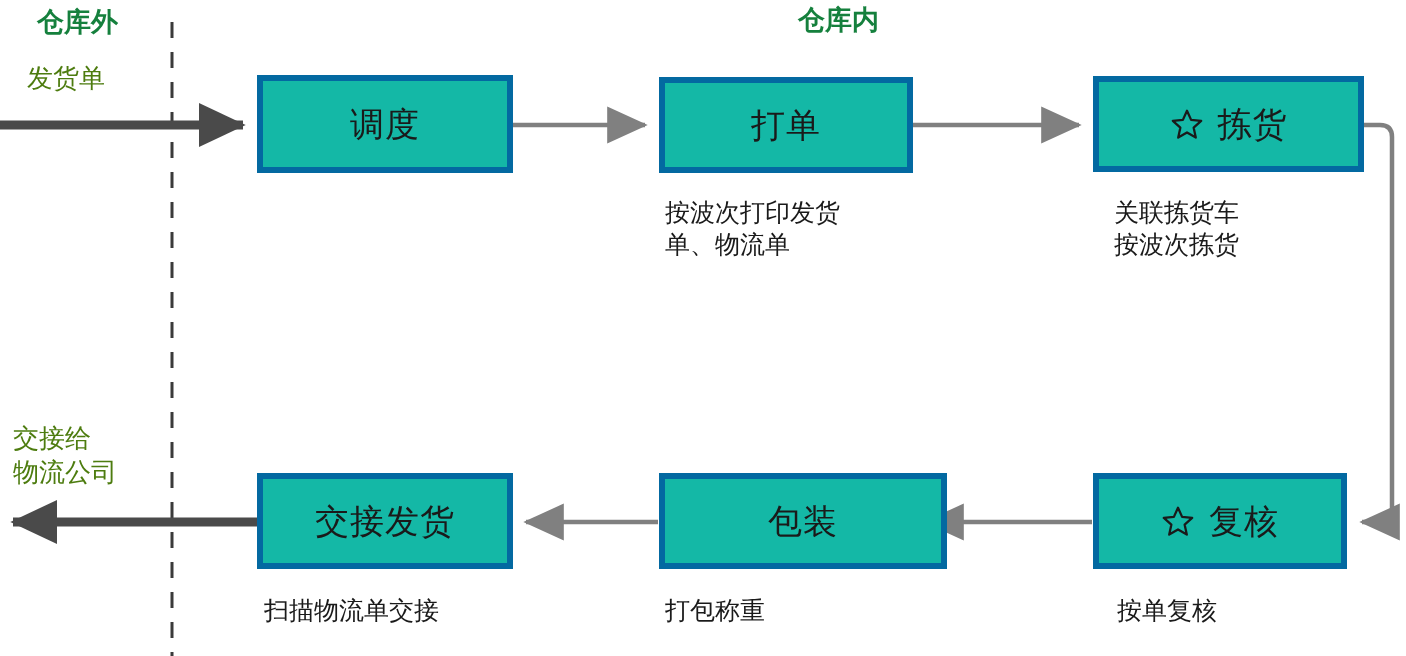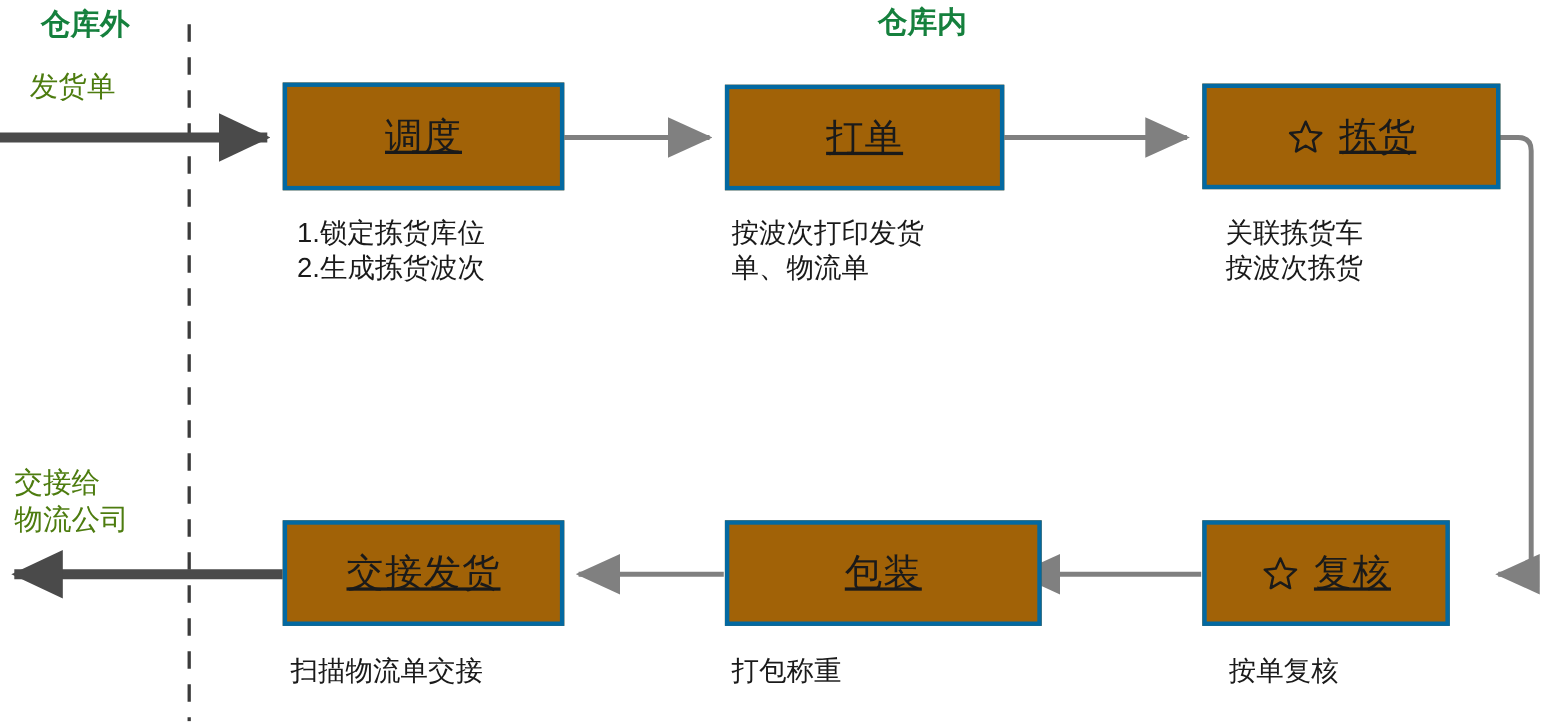--- a/index.html
+++ b/index.html
@@ -21,27 +21,26 @@
   .svg-layer {
     position: absolute;
     left: 0;
     top: 0;
     width: 1406px;
     height: 656px;
   }
   .node-box {
     position: absolute;
     box-sizing: border-box;
-    border: 4px solid #0369a1;
-    background: #a16207;
+    border: 6px solid #0369a1;
+    background: #14b8a6;
     display: flex;
     align-items: center;
     justify-content: center;
     z-index: 5;
-    text-decoration: underline;
   }
   .node-inner {
     display: flex;
     align-items: center;
     justify-content: center;
     gap: 14px;
   }
   .node-label {
     font-size: 34px;
     line-height: 1;
@@ -117,22 +116,20 @@
 
   <div class="side-label" style="left:27px; top:62px;">发货单</div>
   <div class="side-label" style="left:13px; top:422px;">交接给
 物流公司</div>
 
   <div class="node-box" style="left:257px; top:75px; width:256px; height:98px;">
     <div class="node-inner">
       <span class="node-label">调度</span>
     </div>
   </div>
-  <div class="caption" style="left:270px; top:196px;">1.锁定拣货库位
-2.生成拣货波次</div>
 
   <div class="node-box" style="left:659px; top:77px; width:254px; height:96px;">
     <div class="node-inner">
       <span class="node-label">打单</span>
     </div>
   </div>
   <div class="caption" style="left:665px; top:196px;">按波次打印发货
 单、物流单</div>
 
   <div class="node-box" style="left:1093px; top:76px; width:271px; height:96px;">
@@ -141,21 +138,21 @@
         <svg viewBox="0 0 24 24" width="34" height="34">
           <path d="M12 2.6 L14.9 9.1 L22 9.8 L16.7 14.6 L18.2 21.6 L12 18 L5.8 21.6 L7.3 14.6 L2 9.8 L9.1 9.1 Z" fill="none" stroke="#1a1a1a" stroke-width="1.6" stroke-linejoin="round"></path>
         </svg>
       </span>
       <span class="node-label">拣货</span>
     </div>
   </div>
   <div class="caption" style="left:1114px; top:196px;">关联拣货车
 按波次拣货</div>
 
-  <div class="node-box" style="left:1093px; top:473px; width:225px; height:96px;">
+  <div class="node-box" style="left:1093px; top:473px; width:254px; height:96px;">
     <div class="node-inner">
       <span class="star-icon">
         <svg viewBox="0 0 24 24" width="34" height="34">
           <path d="M12 2.6 L14.9 9.1 L22 9.8 L16.7 14.6 L18.2 21.6 L12 18 L5.8 21.6 L7.3 14.6 L2 9.8 L9.1 9.1 Z" fill="none" stroke="#1a1a1a" stroke-width="1.6" stroke-linejoin="round"></path>
         </svg>
       </span>
       <span class="node-label">复核</span>
     </div>
   </div>
   <div class="caption" style="left:1117px; top:594px;">按单复核</div>

